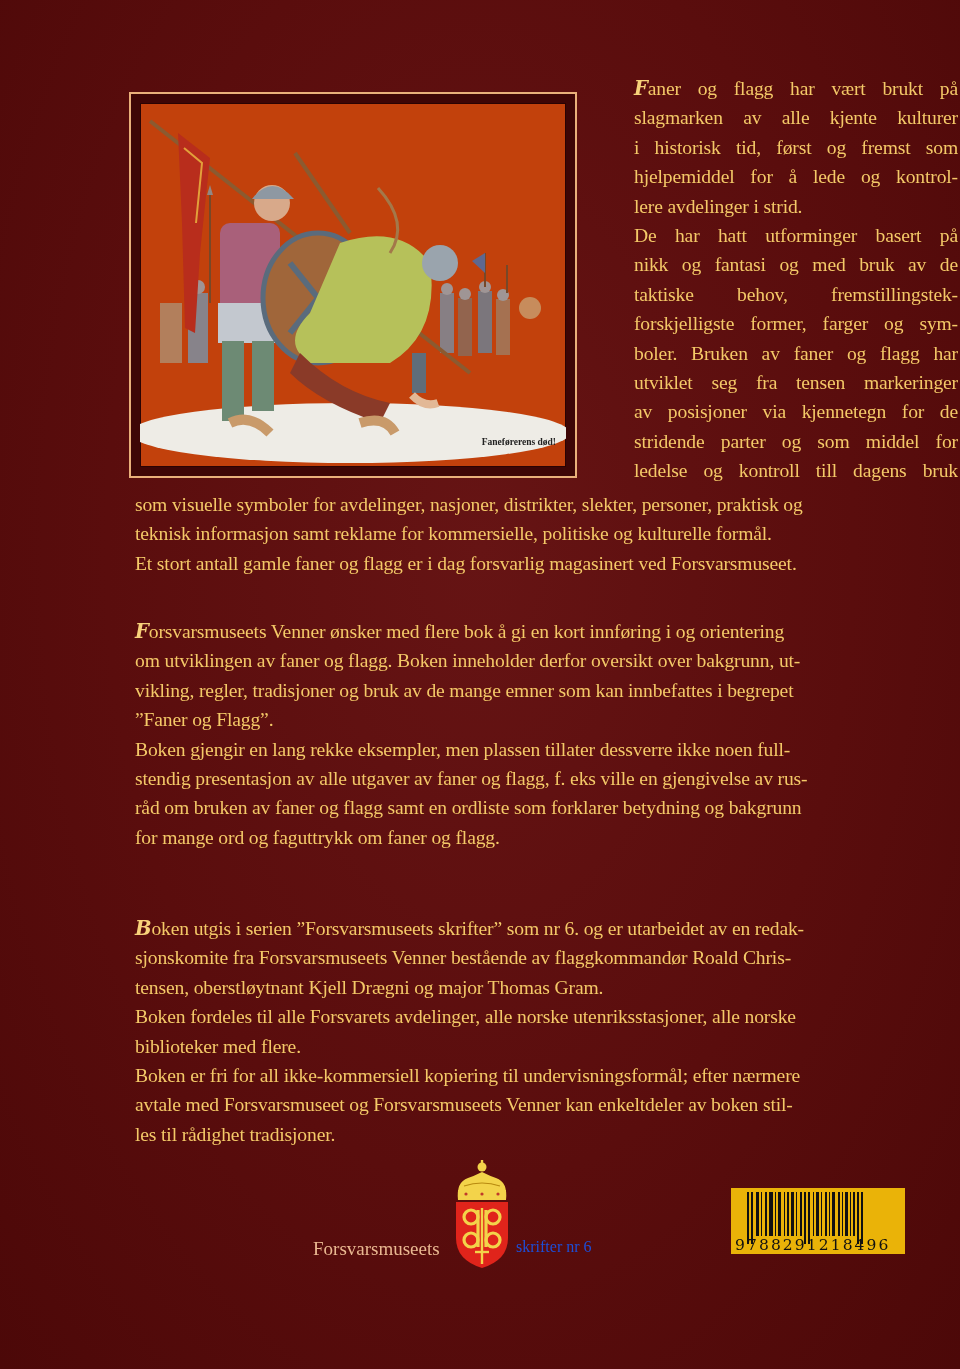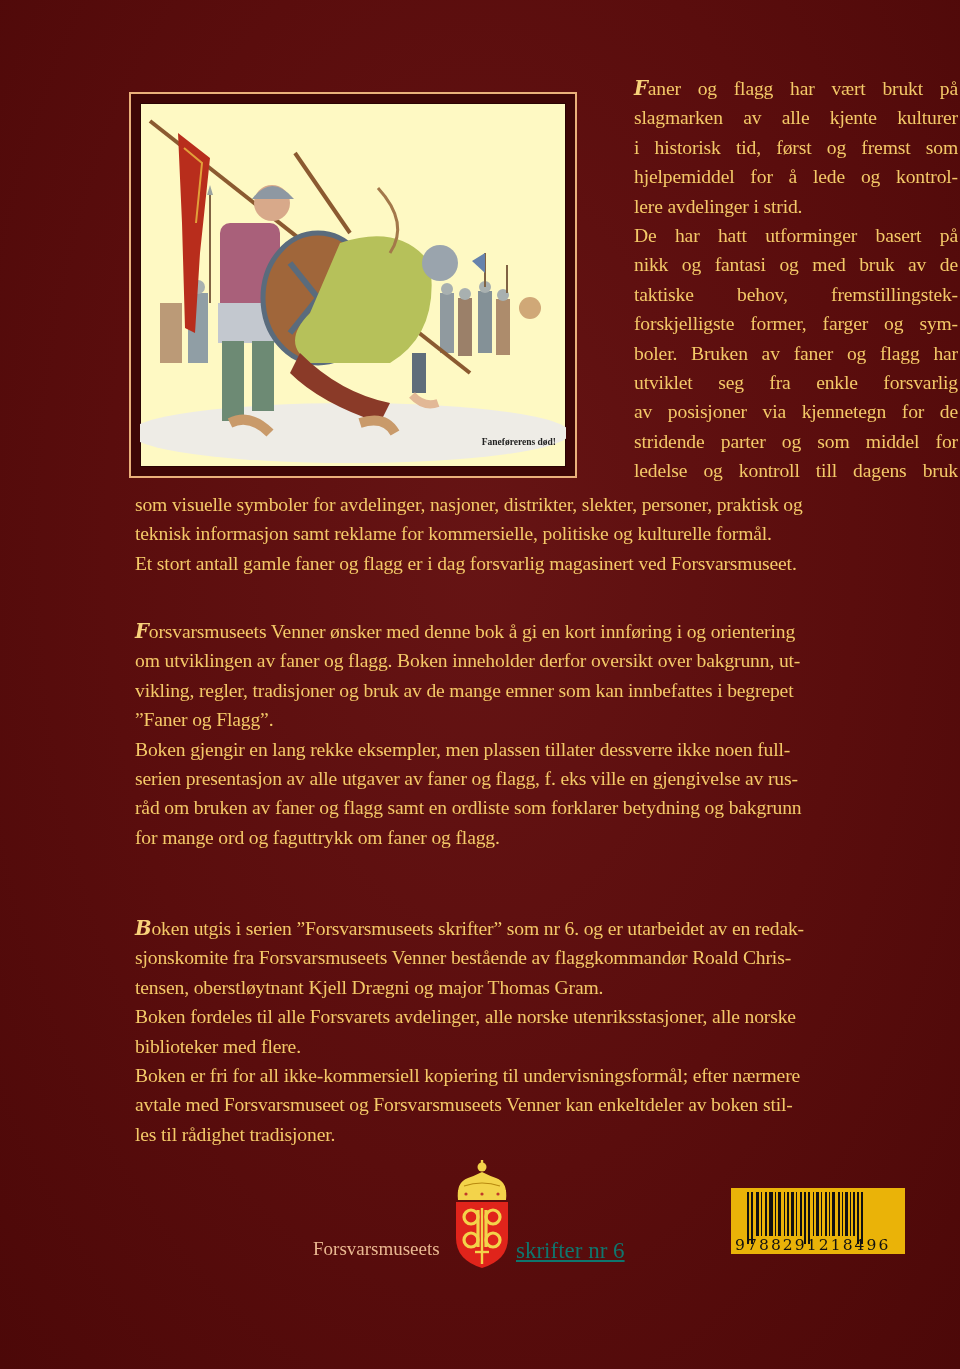--- a/index.html
+++ b/index.html
@@ -36,21 +36,21 @@
       width: 448px;
       height: 386px;
       box-sizing: border-box;
       border: 2px solid #e9b07a;
       background: #3e0606;
       padding: 9px;
     }
     .frame-inner {
       width: 100%;
       height: 100%;
-      background: #fef9c3;
+      background: #c2410c;
       position: relative;
       overflow: hidden;
       box-shadow: inset 0 0 0 1px #2a0303;
     }
     .frame-inner svg { position: absolute; left: 0; top: 0; }
     .caption {
       position: absolute;
       right: 10px;
       bottom: 20px;
       font-family: "Liberation Serif", serif;
@@ -87,23 +87,22 @@
       position: absolute;
       left: 313px;
       top: 1238px;
       font-size: 19px;
       color: #e9b891;
     }
     .footer-right {
       position: absolute;
       left: 516px;
       top: 1238px;
-      font-size: 23px;
-      color: #0f766e;
-      text-decoration: underline;
+      font-size: 16px;
+      color: #1d4ed8;
     }
     .emblem {
       position: absolute;
       left: 450px;
       top: 1160px;
       width: 64px;
       height: 110px;
     }
 
     
@@ -208,39 +207,39 @@
   <span class="line"><span class="dropcap">F</span><span>aner og flagg har vært brukt på</span></span>
   <span class="line">slagmarken av alle kjente kulturer</span>
   <span class="line">i historisk tid, først og fremst som</span>
   <span class="line">hjelpemiddel for å lede og kontrol-</span>
   <span class="line last">lere avdelinger i strid.</span>
   <span class="line">De har hatt utforminger basert på</span>
   <span class="line">nikk og fantasi og med bruk av de</span>
   <span class="line">taktiske behov, fremstillingstek-</span>
   <span class="line">forskjelligste former, farger og sym-</span>
   <span class="line">boler. Bruken av faner og flagg har</span>
-  <span class="line">utviklet seg fra enkle forsvarlig</span>
+  <span class="line">utviklet seg fra tensen markeringer</span>
   <span class="line">av posisjoner via kjennetegn for de</span>
   <span class="line">stridende parter og som middel for</span>
   <span class="line">ledelse og kontroll till dagens bruk</span>
 </div>
 
 <div class="full-lines text" id="block1-cont">
   <span class="line">som visuelle symboler for avdelinger, nasjoner, distrikter, slekter, personer, praktisk og</span>
   <span class="line">teknisk informasjon samt reklame for kommersielle, politiske og kulturelle formål.</span>
   <span class="line">Et stort antall gamle faner og flagg er i dag forsvarlig magasinert ved Forsvarsmuseet.</span>
 </div>
 
 <div class="full-lines text" id="block2">
-  <span class="line"><span class="dropcap">F</span><span>orsvarsmuseets Venner ønsker med denne bok å gi en kort innføring i og orientering</span></span>
+  <span class="line"><span class="dropcap">F</span><span>orsvarsmuseets Venner ønsker med flere bok å gi en kort innføring i og orientering</span></span>
   <span class="line">om utviklingen av faner og flagg. Boken inneholder derfor oversikt over bakgrunn, ut-</span>
   <span class="line">vikling, regler, tradisjoner og bruk av de mange emner som kan innbefattes i begrepet</span>
   <span class="line">”Faner og Flagg”.</span>
   <span class="line">Boken gjengir en lang rekke eksempler, men plassen tillater dessverre ikke noen full-</span>
-  <span class="line">serien presentasjon av alle utgaver av faner og flagg, f. eks ville en gjengivelse av rus-</span>
+  <span class="line">stendig presentasjon av alle utgaver av faner og flagg, f. eks ville en gjengivelse av rus-</span>
   <span class="line">råd om bruken av faner og flagg samt en ordliste som forklarer betydning og bakgrunn</span>
   <span class="line">for mange ord og faguttrykk om faner og flagg.</span>
 </div>
 
 <div class="full-lines text" id="block3">
   <span class="line"><span class="dropcap">B</span><span>oken utgis i serien ”Forsvarsmuseets skrifter” som nr 6. og er utarbeidet av en redak-</span></span>
   <span class="line">sjonskomite fra Forsvarsmuseets Venner bestående av flaggkommandør Roald Chris-</span>
   <span class="line">tensen, oberstløytnant Kjell Drægni og major Thomas Gram.</span>
   <span class="line">Boken fordeles til alle Forsvarets avdelinger, alle norske utenriksstasjoner, alle norske</span>
   <span class="line">biblioteker med flere.</span>

